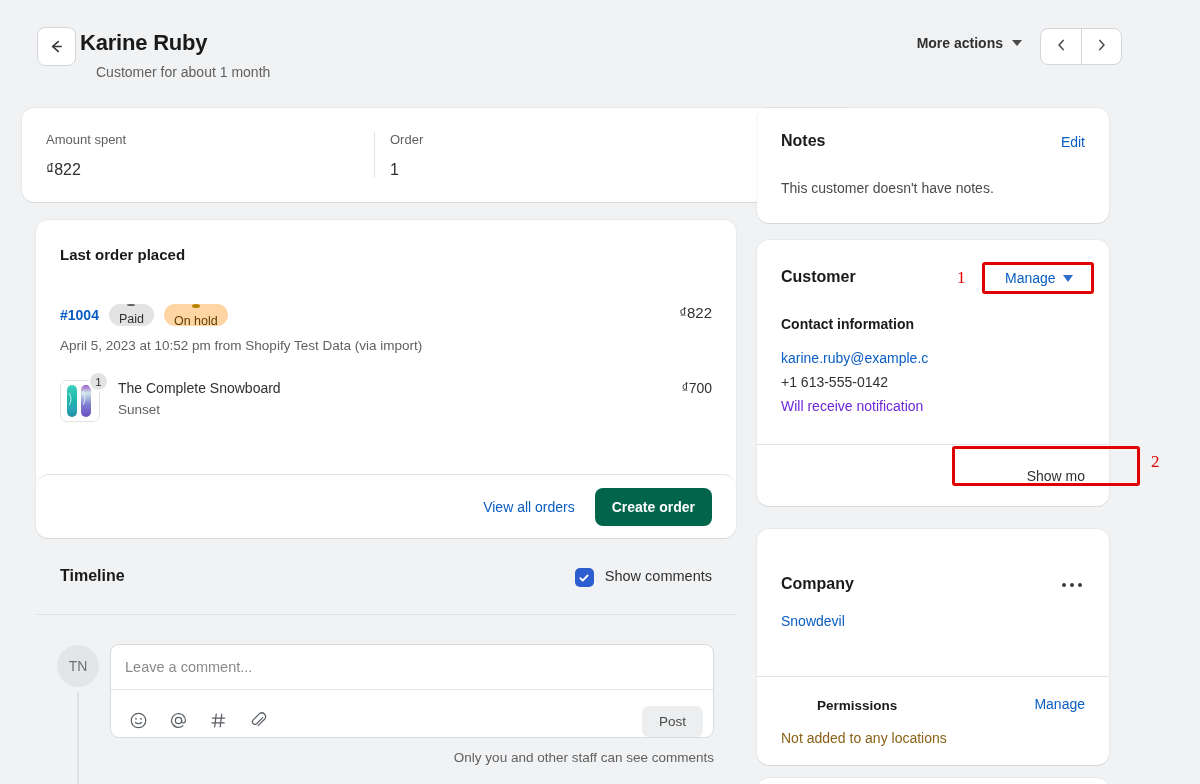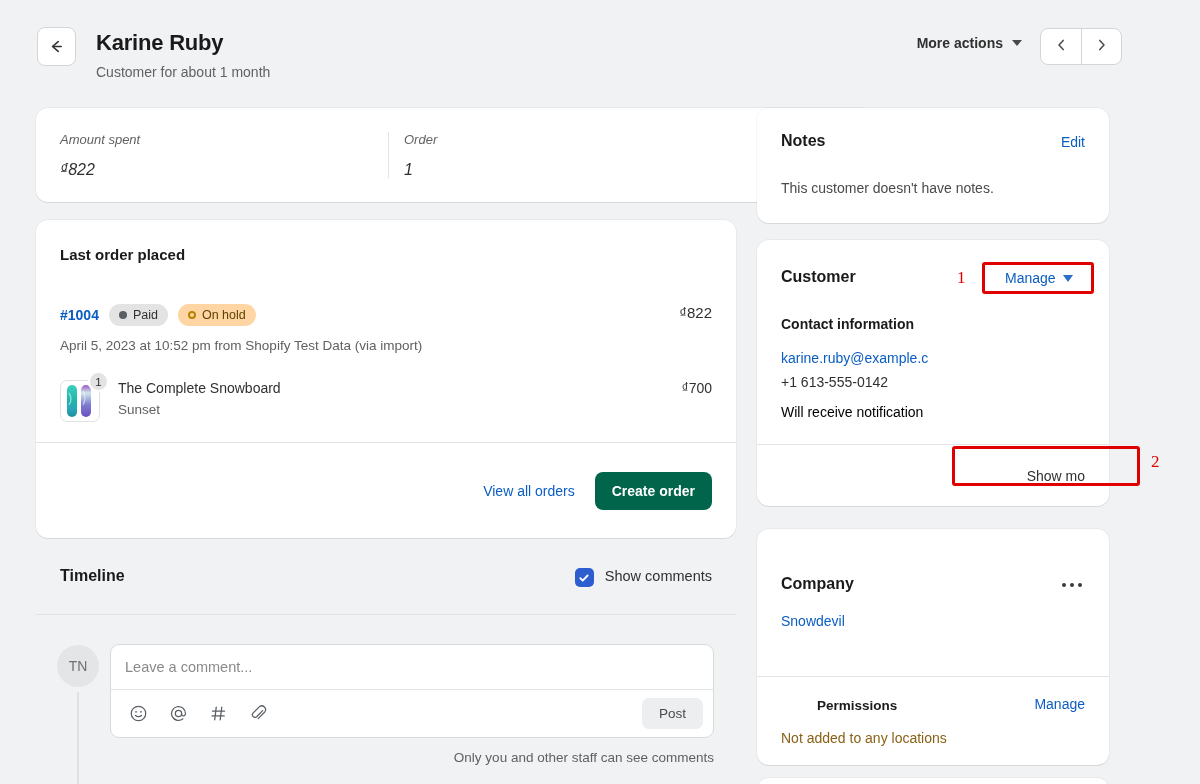--- a/index.html
+++ b/index.html
@@ -16,21 +16,21 @@
   .header { position: absolute; left: 0; top: 0; width: 1200px; height: 98px; }
   .back-btn {
     position: absolute; left: 37px; top: 27px;
     width: 39px; height: 39px;
     background: #fff; border: 1px solid #d3d5d8; border-radius: 8px;
     display: flex; align-items: center; justify-content: center;
     cursor: pointer;
   }
   .back-btn svg { display: block; }
   .page-title {
-    position: absolute; left: 96px; top: 30px;
+    position: absolute; left: 80px; top: 30px;
     font-size: 22px; font-weight: 700; letter-spacing: -0.2px; color: #1a1a1a;
   }
   .page-sub {
     position: absolute; left: 96px; top: 64px;
     font-size: 14px; color: #616161;
   }
   .more-actions {
     position: absolute; right: 178px; top: 35px;
     font-size: 14px; font-weight: 600; color: #303030;
     display: flex; align-items: center; gap: 9px; cursor: pointer;
@@ -51,39 +51,39 @@
   }
   .pager-btn + .pager-btn { border-left: 1px solid #d3d5d8; }
 
   
   .card {
     position: absolute; background: #fff; border-radius: 12px;
     box-shadow: 0 1px 0 rgba(0,0,0,0.07), 0 0 0 1px rgba(0,0,0,0.035);
   }
 
   
-  #stats-card { left: 36px; top: 108px; width: 836px; height: 94px; font-style: italic; }
+  #stats-card { left: 22px; top: 108px; width: 836px; height: 94px; }
   .stat { position: absolute; top: 24px; }
   .stat-label { font-size: 13px; color: #616161; font-weight: 400; }
   .stat-value { font-size: 16px; color: #303030; margin-top: 14px; }
   #stat-amount { left: 24px; }
   #stat-order  { left: 368px; }
   .stat-divider {
     position: absolute; left: 352px; top: 24px; width: 1px; height: 46px; background: #e3e3e3;
   }
 
   
   #order-card { left: 36px; top: 220px; width: 700px; height: 318px; }
   .section-title { font-size: 15px; font-weight: 700; color: #1a1a1a; }
   #order-title { position: absolute; left: 24px; top: 26px; }
   .order-row { position: absolute; left: 24px; top: 84px; display: flex; align-items: center; gap: 10px; }
   .order-num { font-size: 14px; color: #0a5dc2; font-weight: 600; cursor: pointer; }
   .badge {
     display: inline-flex; align-items: center; gap: 6px;
-    height: 22px; padding: 0 10px; border-radius: 11px; font-size: 12.5px;
+    height: 22px; padding: 0 10px; border-radius: 11px; font-size: 12.5px; flex-direction: column;
   }
   .badge-paid { background: #e3e3e3; color: #303030; }
   .badge-paid .dot { width: 8px; height: 8px; border-radius: 50%; background: #5c5f62; }
   .badge-hold { background: #ffd5a4; color: #5e4200; }
   .badge-hold .ring {
     width: 8px; height: 8px; border-radius: 50%;
     border: 2px solid #b88300; background: transparent;
   }
   .order-amount {
     position: absolute; right: 24px; top: 84px; font-size: 15px; color: #303030;
@@ -101,24 +101,25 @@
     position: absolute; right: -9px; top: -9px;
     width: 21px; height: 21px; border-radius: 50%;
     background: #e3e3e3; color: #303030; font-size: 11.5px;
     display: flex; align-items: center; justify-content: center;
     border: 2px solid #fff;
   }
   .li-title { font-size: 14px; color: #303030; }
   .li-variant { font-size: 13.5px; color: #616161; margin-top: 6px; }
   .li-price { position: absolute; right: 24px; top: 160px; font-size: 14px; color: #303030; }
   .order-footer {
-    position: absolute; left: 0; right: 0; bottom: 0; height: 96px;
+    position: absolute; left: 0; right: 0; bottom: 0; height: 64px;
     border-top: 1px solid #e3e3e3;
     display: flex; align-items: center; justify-content: flex-end; gap: 20px;
     padding-right: 24px;
+    border-radius: 13px;
   }
   .link-btn { font-size: 14px; color: #0a5dc2; cursor: pointer; }
   .btn-primary {
     background: #00654a; color: #fff; font-size: 14px; font-weight: 650;
     padding: 11px 17px; border: none; border-radius: 8px; cursor: pointer;
     font-family: "Liberation Sans", sans-serif;
   }
 
   
   #timeline-title { position: absolute; left: 60px; top: 567px; font-size: 16px; font-weight: 700; color: #1a1a1a; }
@@ -142,21 +143,21 @@
   .comment-box {
     position: absolute; left: 110px; top: 644px; width: 604px;
     background: #fff; border: 1px solid #d9dbdd; border-radius: 9px; overflow: hidden;
   }
   .comment-input {
     height: 44px; display: flex; align-items: center; padding: 0 14px;
     font-size: 14.5px; color: #8a8a8a;
   }
   .comment-toolbar {
     height: 48px; border-top: 1px solid #e3e3e3;
-    display: flex; align-items: center; padding: 12px 10px; gap: 6px;
+    display: flex; align-items: flex-end; padding: 0 10px; gap: 6px;
   }
   .tool-icon {
     width: 34px; height: 34px; display: flex; align-items: center; justify-content: center;
     cursor: pointer; color: #5a5f64; border-radius: 6px;
   }
   .post-btn {
     margin-left: auto; background: #eceef0; color: #4a4a4a;
     font-size: 13.5px; padding: 8px 17px; border: none; border-radius: 7px;
     cursor: pointer; font-family: "Liberation Sans", sans-serif;
   }
@@ -182,21 +183,21 @@
     display: flex; align-items: center; gap: 7px;
   }
   .caret-blue {
     width: 0; height: 0;
     border-left: 5px solid transparent; border-right: 5px solid transparent;
     border-top: 7px solid #2c6ecb;
   }
   #contact-heading { position: absolute; left: 24px; top: 76px; font-size: 14px; font-weight: 700; color: #1a1a1a; }
   #contact-email { position: absolute; left: 24px; top: 110px; font-size: 14px; color: #0a5dc2; cursor: pointer; white-space: nowrap; }
   #contact-phone { position: absolute; left: 24px; top: 134px; font-size: 14px; color: #303030; white-space: nowrap; }
-  #contact-notify { position: absolute; left: 24px; top: 164px; font-size: 14px; color: #000000; white-space: nowrap; }
+  #contact-notify { position: absolute; left: 24px; top: 158px; font-size: 14px; color: #6d28d9; white-space: nowrap; }
   .customer-footer {
     position: absolute; left: 0; right: 0; bottom: 0; height: 62px;
     border-top: 1px solid #e3e3e3;
     display: flex; align-items: center; justify-content: flex-end; padding-right: 24px;
   }
   #show-more { font-size: 14px; color: #303030; cursor: pointer; white-space: nowrap; }
 
   #company-card { left: 757px; top: 529px; width: 352px; height: 236px; }
   #company-title { position: absolute; left: 24px; top: 46px; }
   #company-menu {

